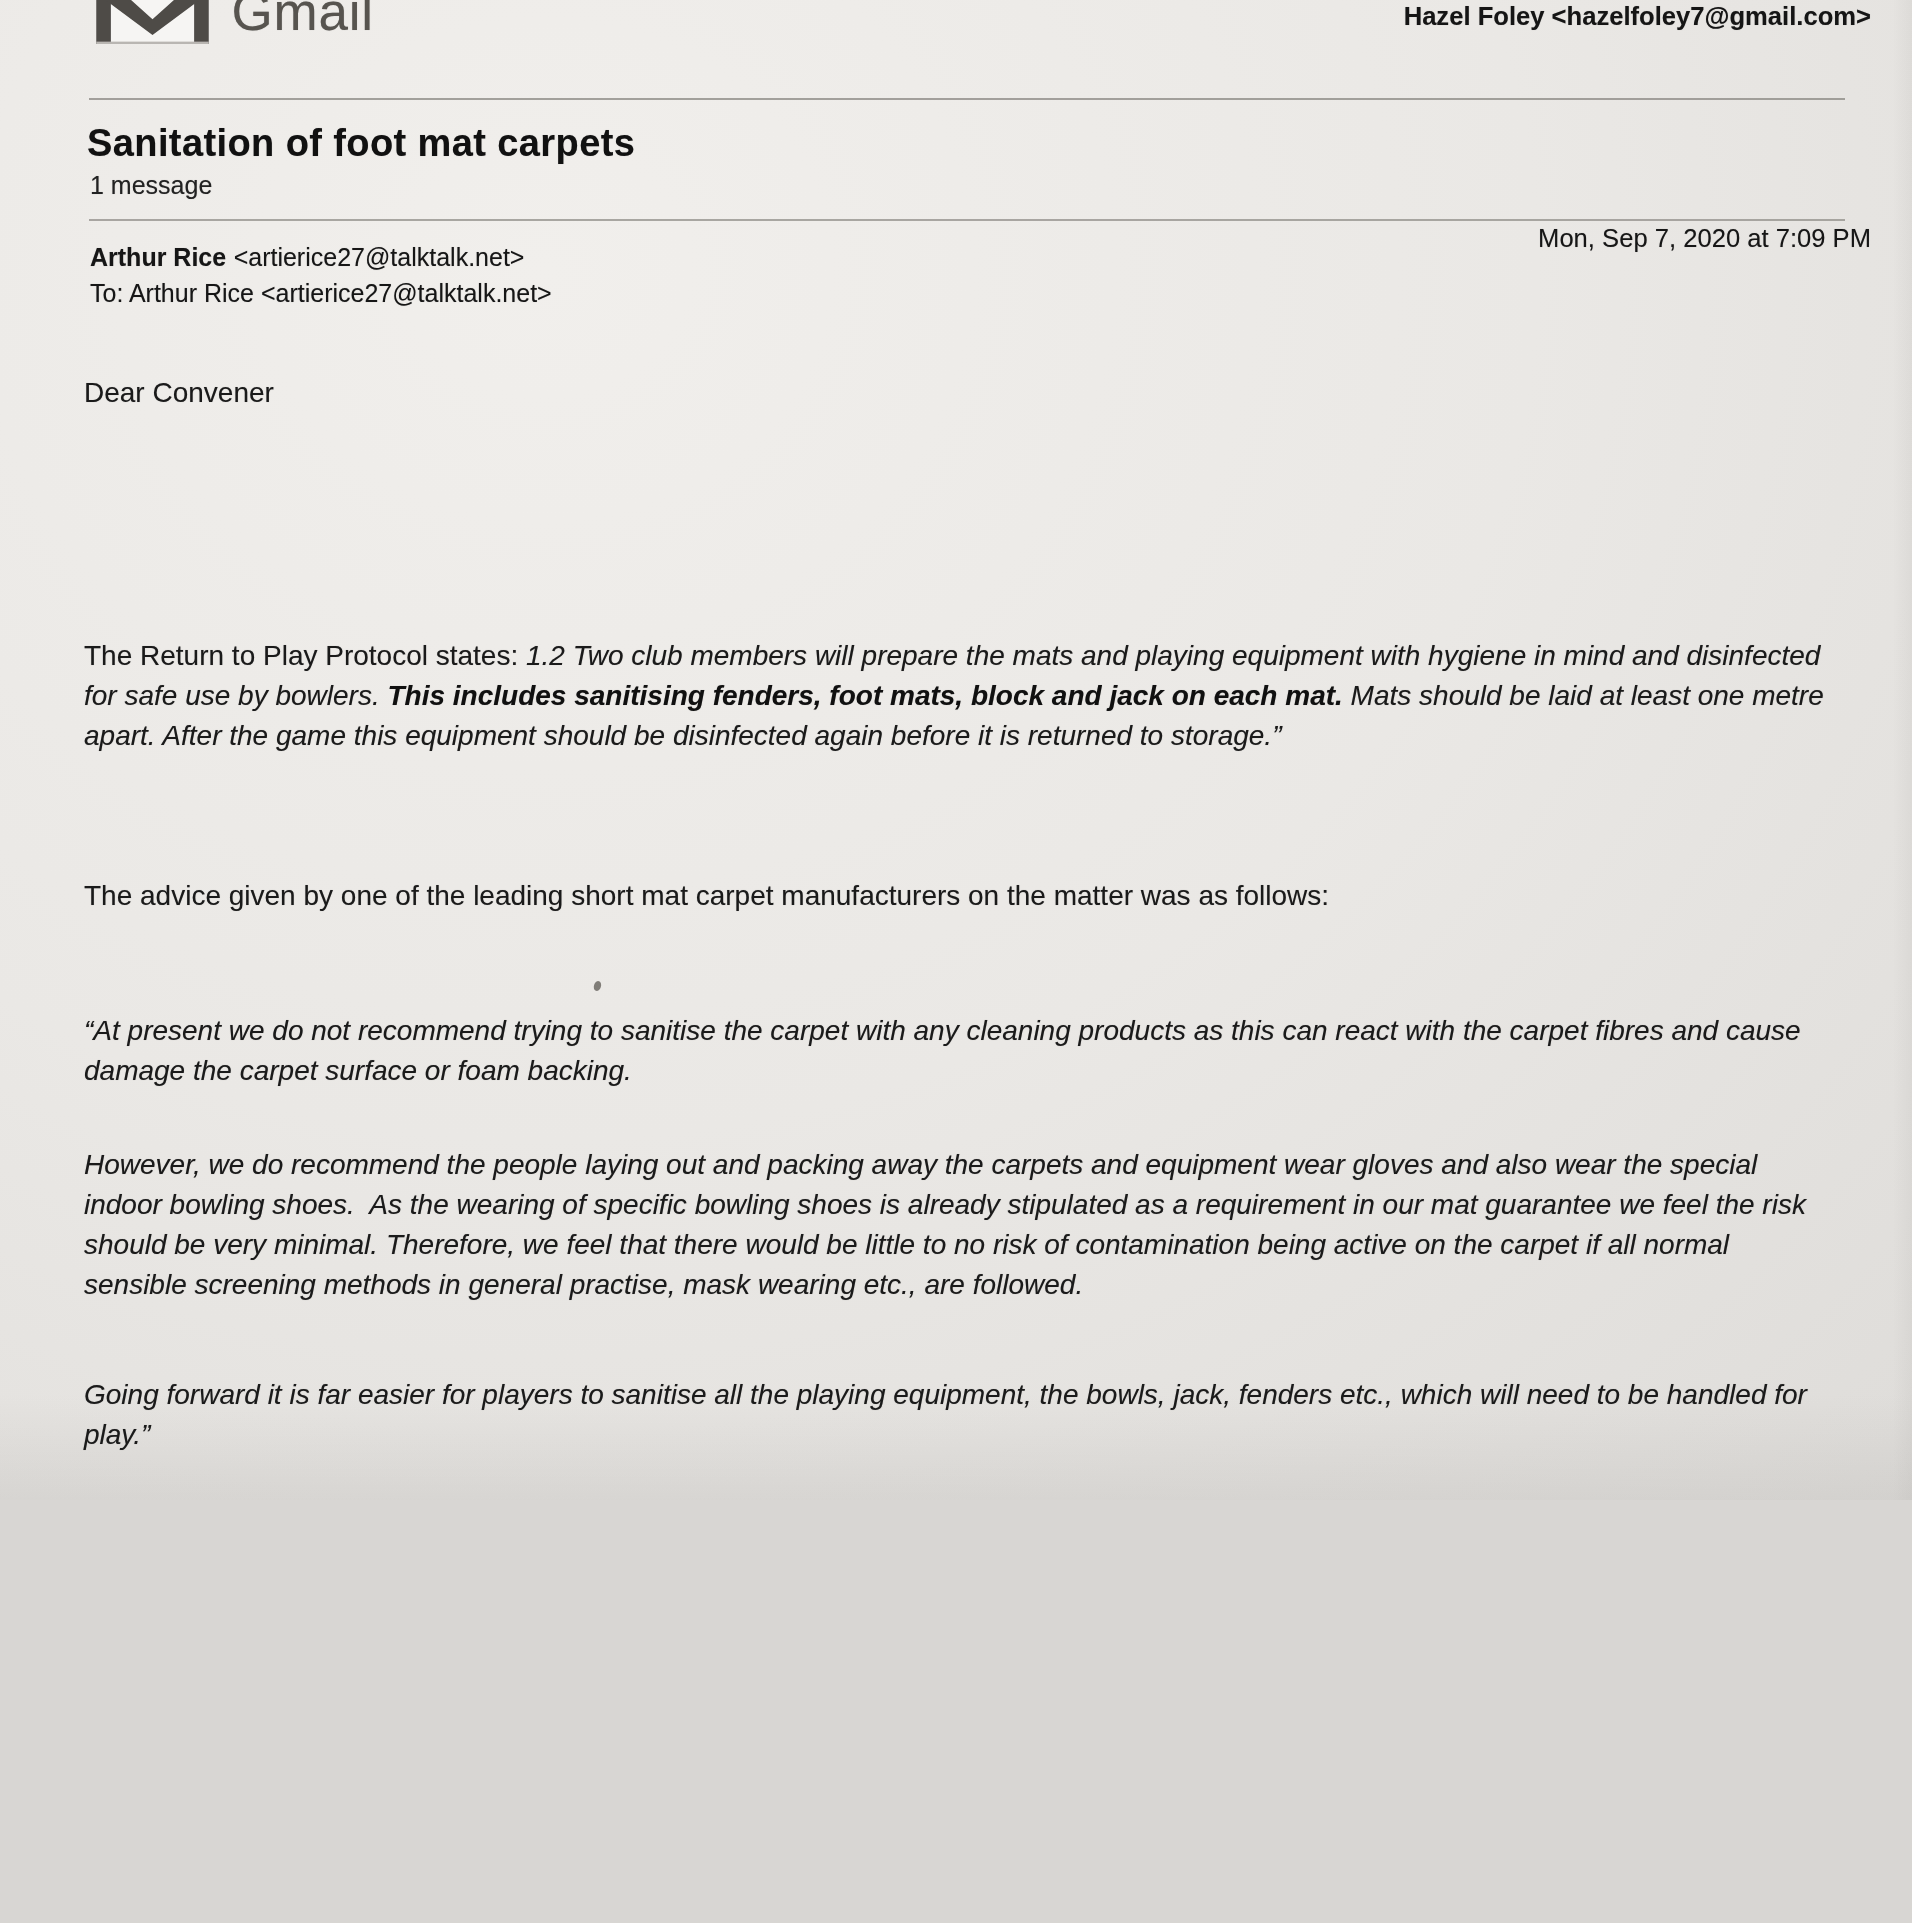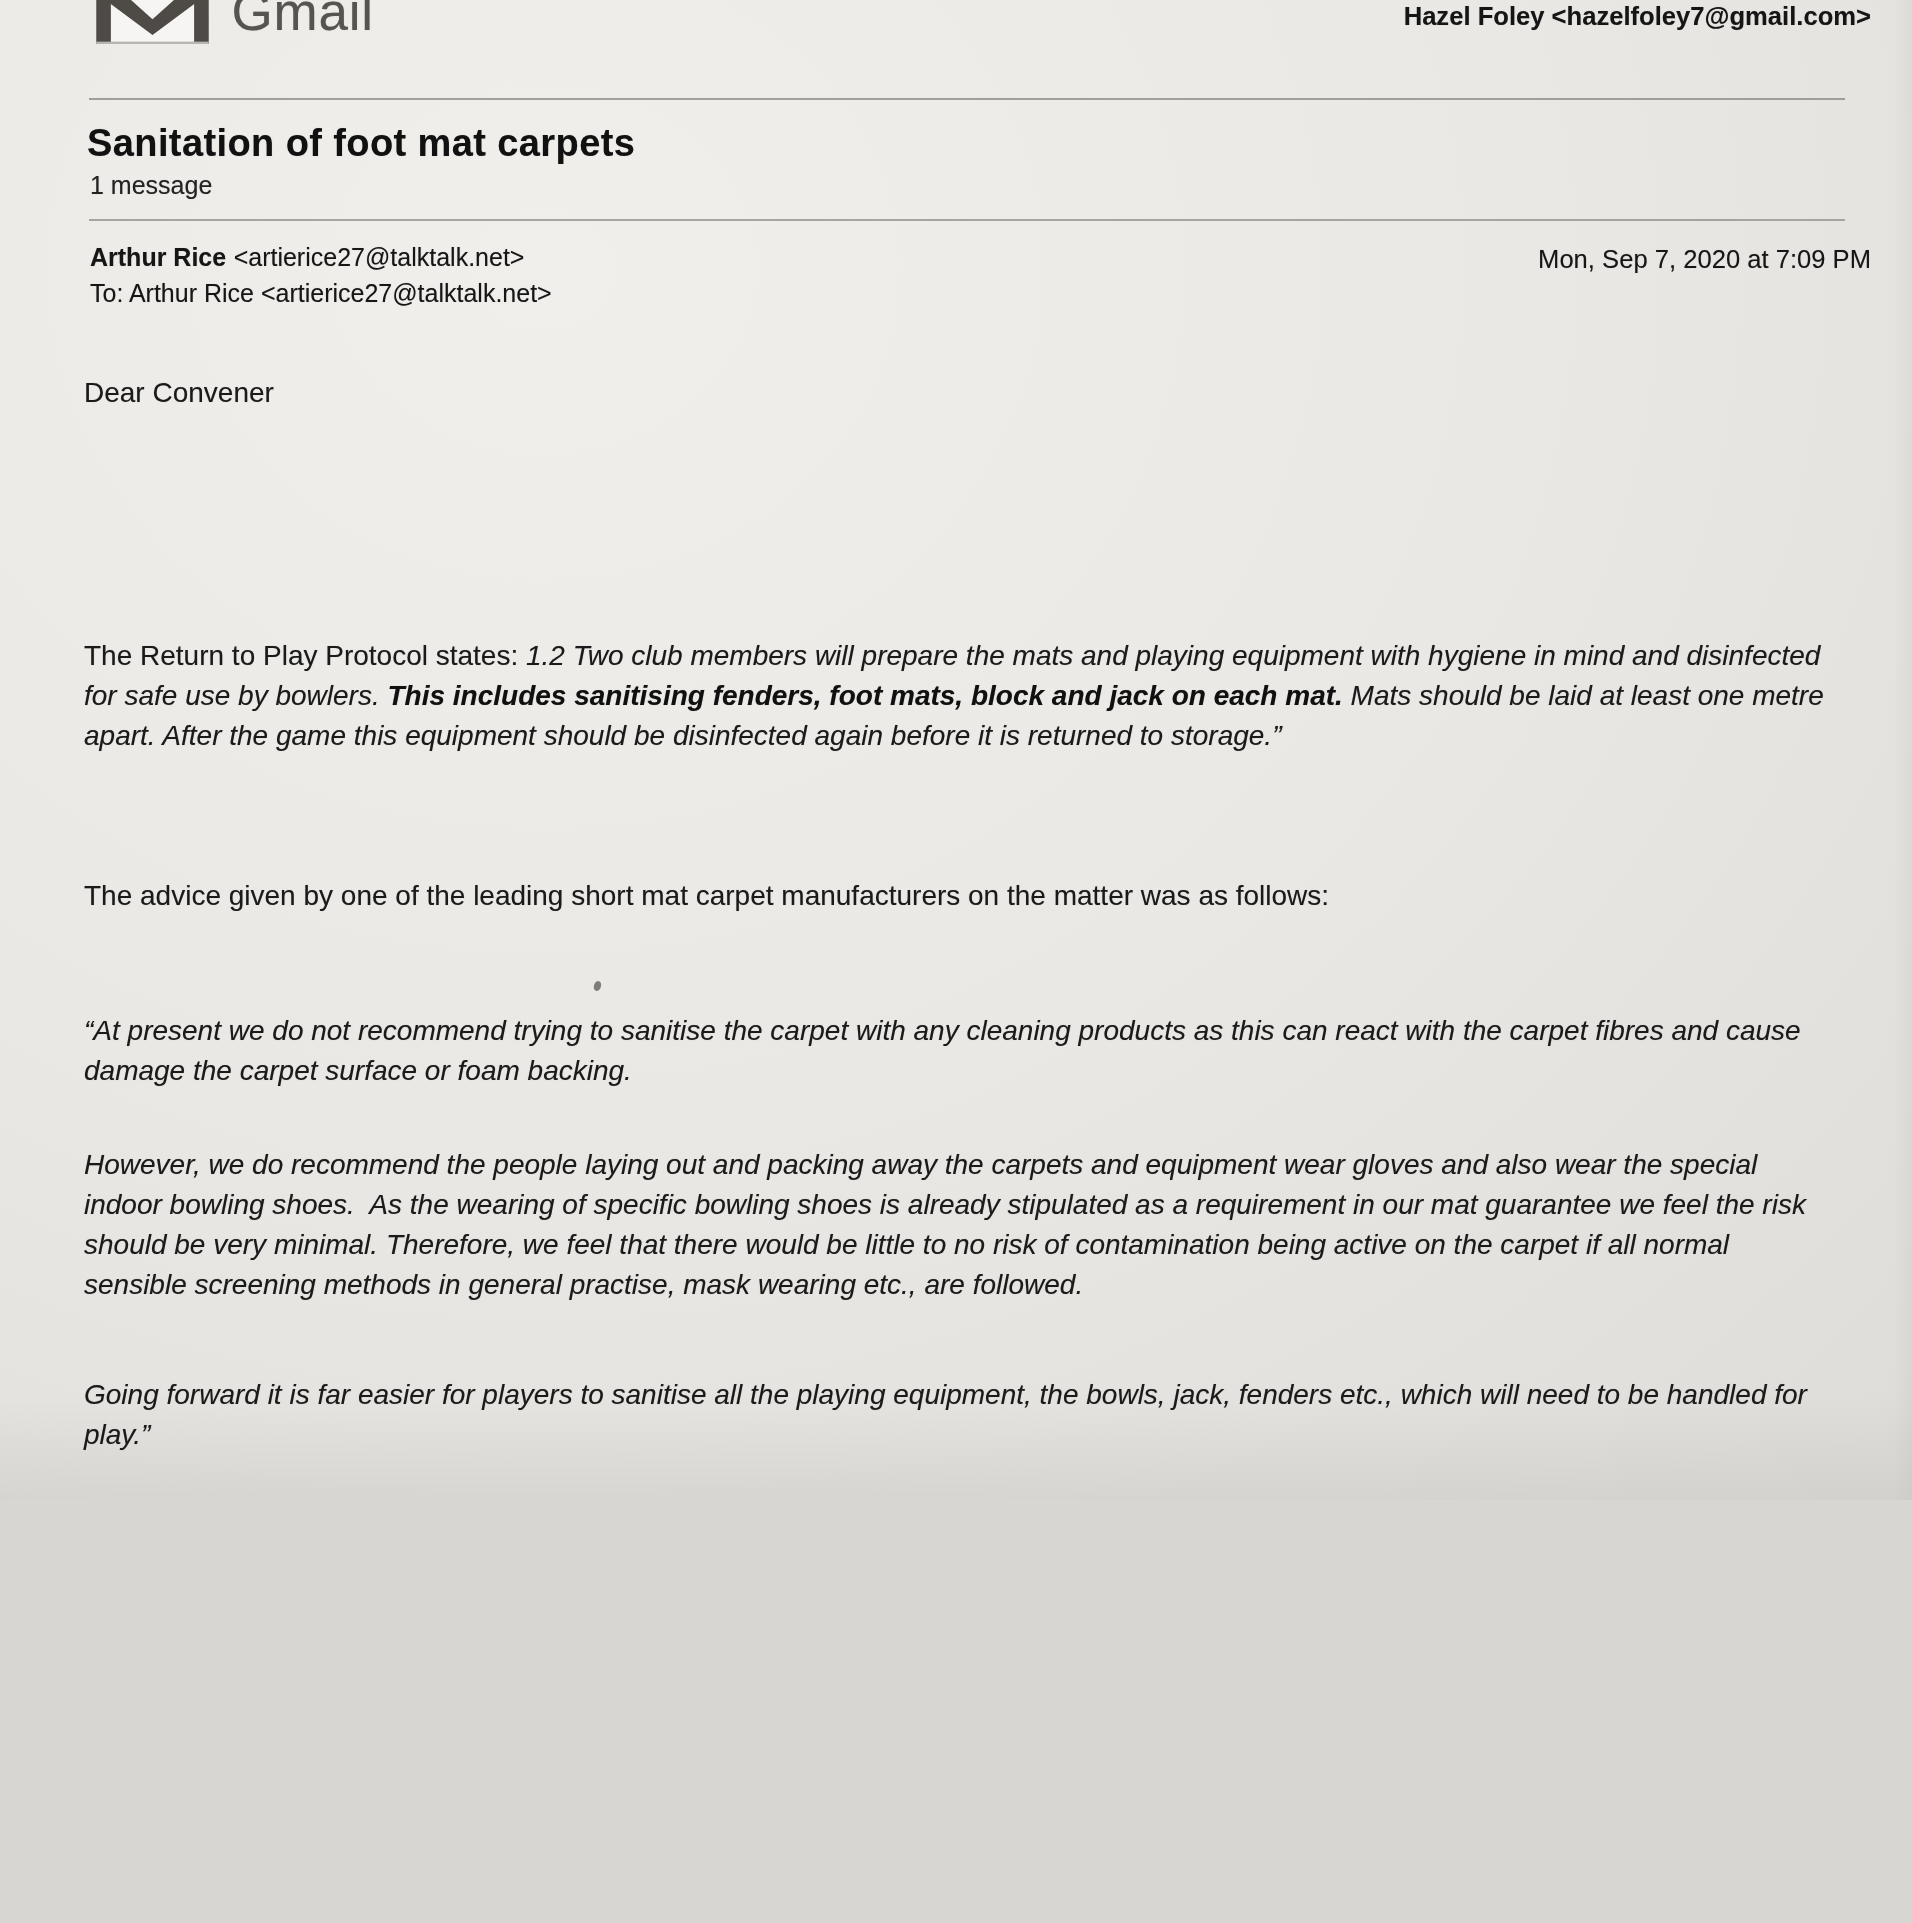--- a/index.html
+++ b/index.html
@@ -55,21 +55,21 @@
     position: absolute; top: 171px; left: 90px;
     font-size: 25px; color: #222;
   }
 
   .from-block {
     position: absolute; top: 239px; left: 90px;
     font-size: 25px; line-height: 36px; color: #161616;
   }
   .from-name { font-weight: bold; margin-right: 7.5px; }
   .date {
-    position: absolute; top: 245px; left: 0; right: 75px;
+    position: absolute; top: 224px; left: 0; right: 75px;
     text-align: right; font-size: 25.6px; color: #161616;
   }
 
   
   .para {
     position: absolute; left: 84px; width: 1755px; margin: 0;
     font-size: 28px; line-height: 40px; color: #1a1a1a;
     white-space: pre-wrap;
   }
   .ital { font-style: italic; }

